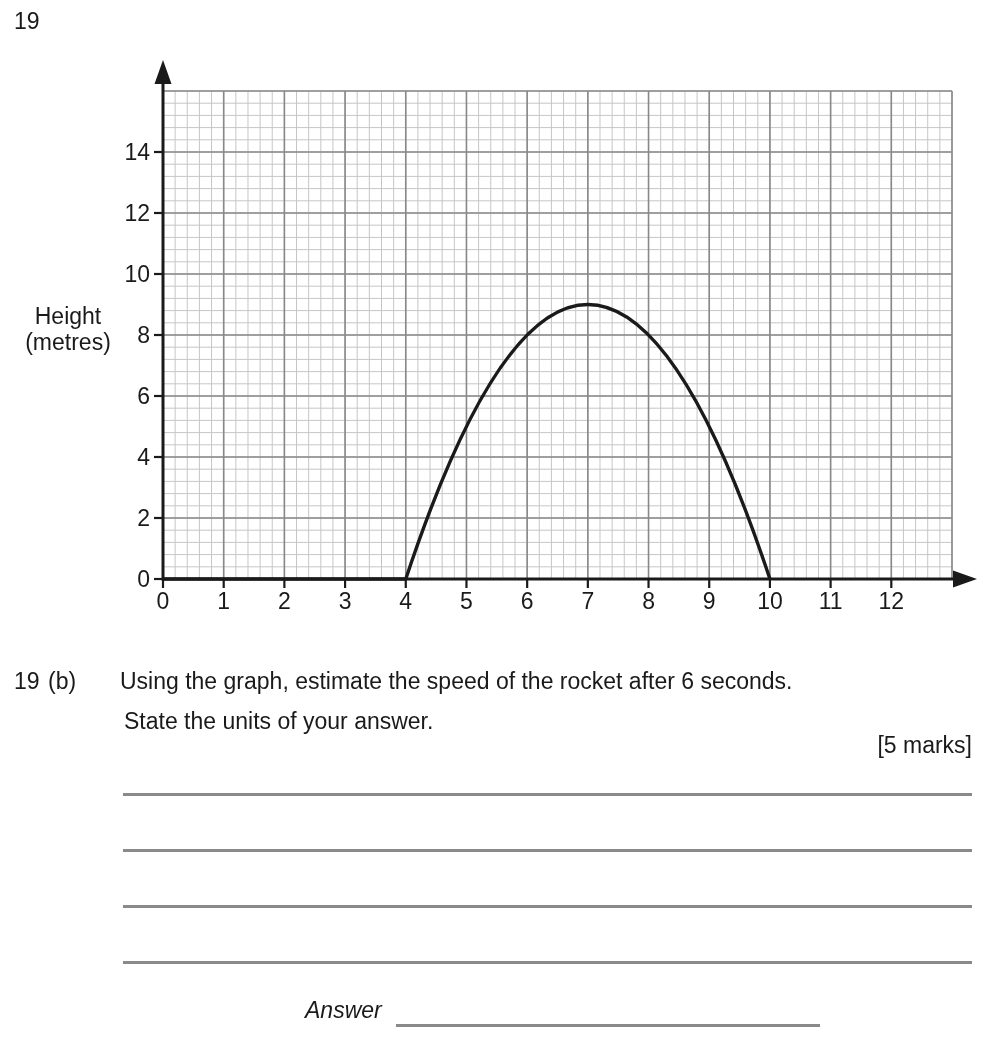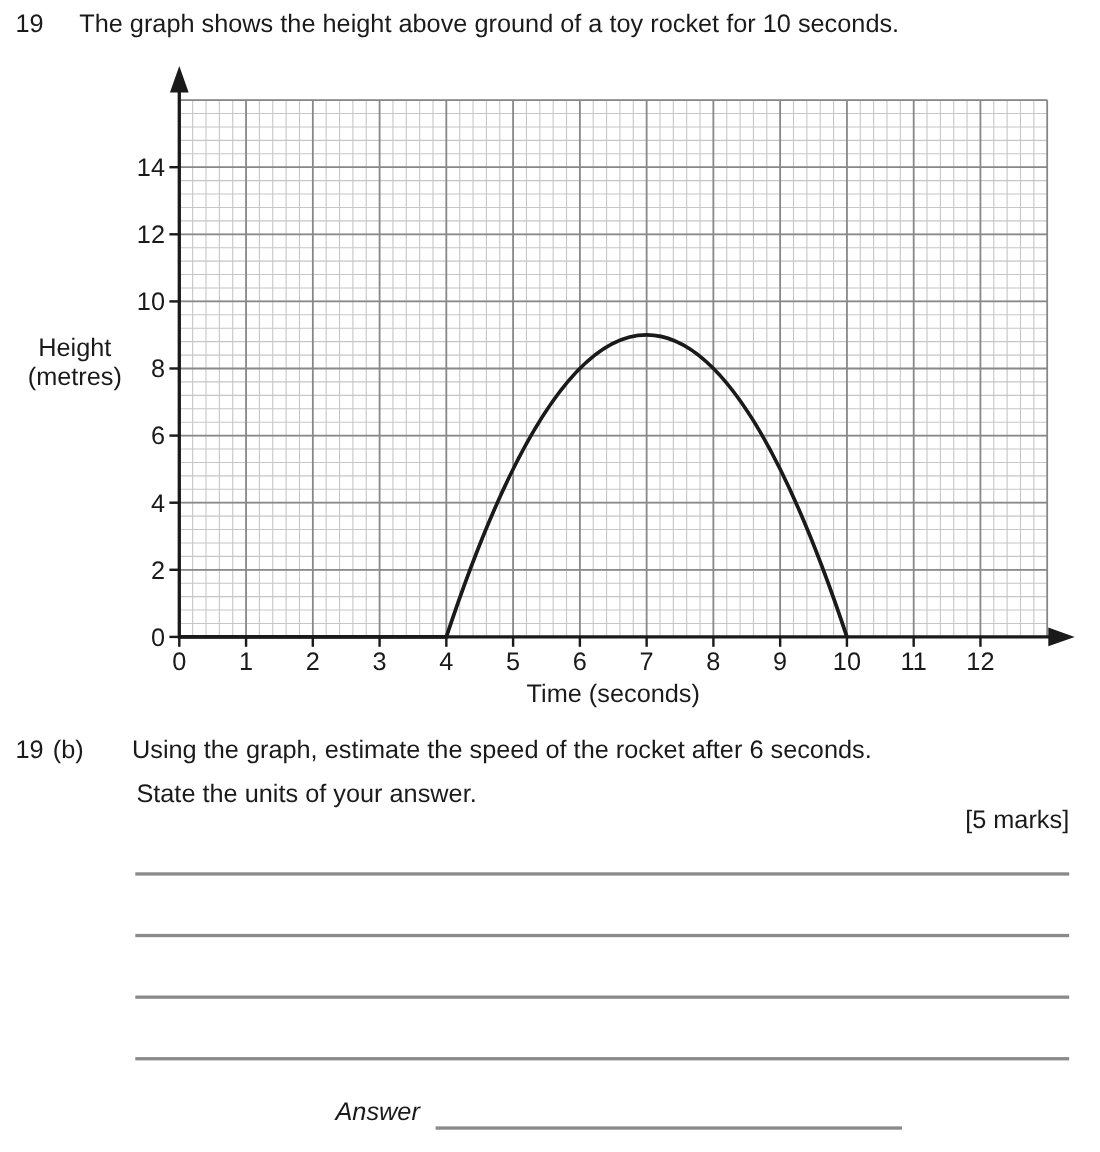--- a/index.html
+++ b/index.html
@@ -206,25 +206,23 @@
         <text x="150" y="404" text-anchor="end">6</text>
         <text x="150" y="343" text-anchor="end">8</text>
         <text x="150" y="282" text-anchor="end">10</text>
         <text x="150" y="221" text-anchor="end">12</text>
         <text x="150" y="160" text-anchor="end">14</text>
       </g>
       <path d="M 163 579 L 405.7692307692308 579 Q 587.8461538461538 30 769.9230769230769 579" fill="none" stroke="#1a1a1a" stroke-width="3.4" stroke-linejoin="round"></path>
     </svg>
 
   <span class="abs t b" style="left:14px; top:8px;">19</span>
-  <span class="abs t" style="left:72px; top:8px;">The graph shows the height above ground of a toy rocket for 10 seconds.</span>
 
   <div class="abs t ylabel" style="left:12px; top:303px; width:112px;">Height
 (metres)</div>
-  <div class="abs t xlabel" style="left:163px; top:617px; width:789px;">Time (seconds)</div>
 
   <span class="abs t b" style="left:14px; top:668px;">19</span>
   <span class="abs t b" style="left:48px; top:668px;">(b)</span>
   <span class="abs t" style="left:120px; top:668px;text-align:center;">Using the graph, estimate the speed of the rocket after 6 seconds.</span>
   <span class="abs t" style="left:124px; top:708px;">State the units of your answer.</span>
 
   <span class="abs t b" style="top:732px; right:28px;">[5 marks]</span>
 
   <div class="hline" style="left:123px; top:793px; width:849px;"></div>
   <div class="hline" style="left:123px; top:849px; width:849px;"></div>

